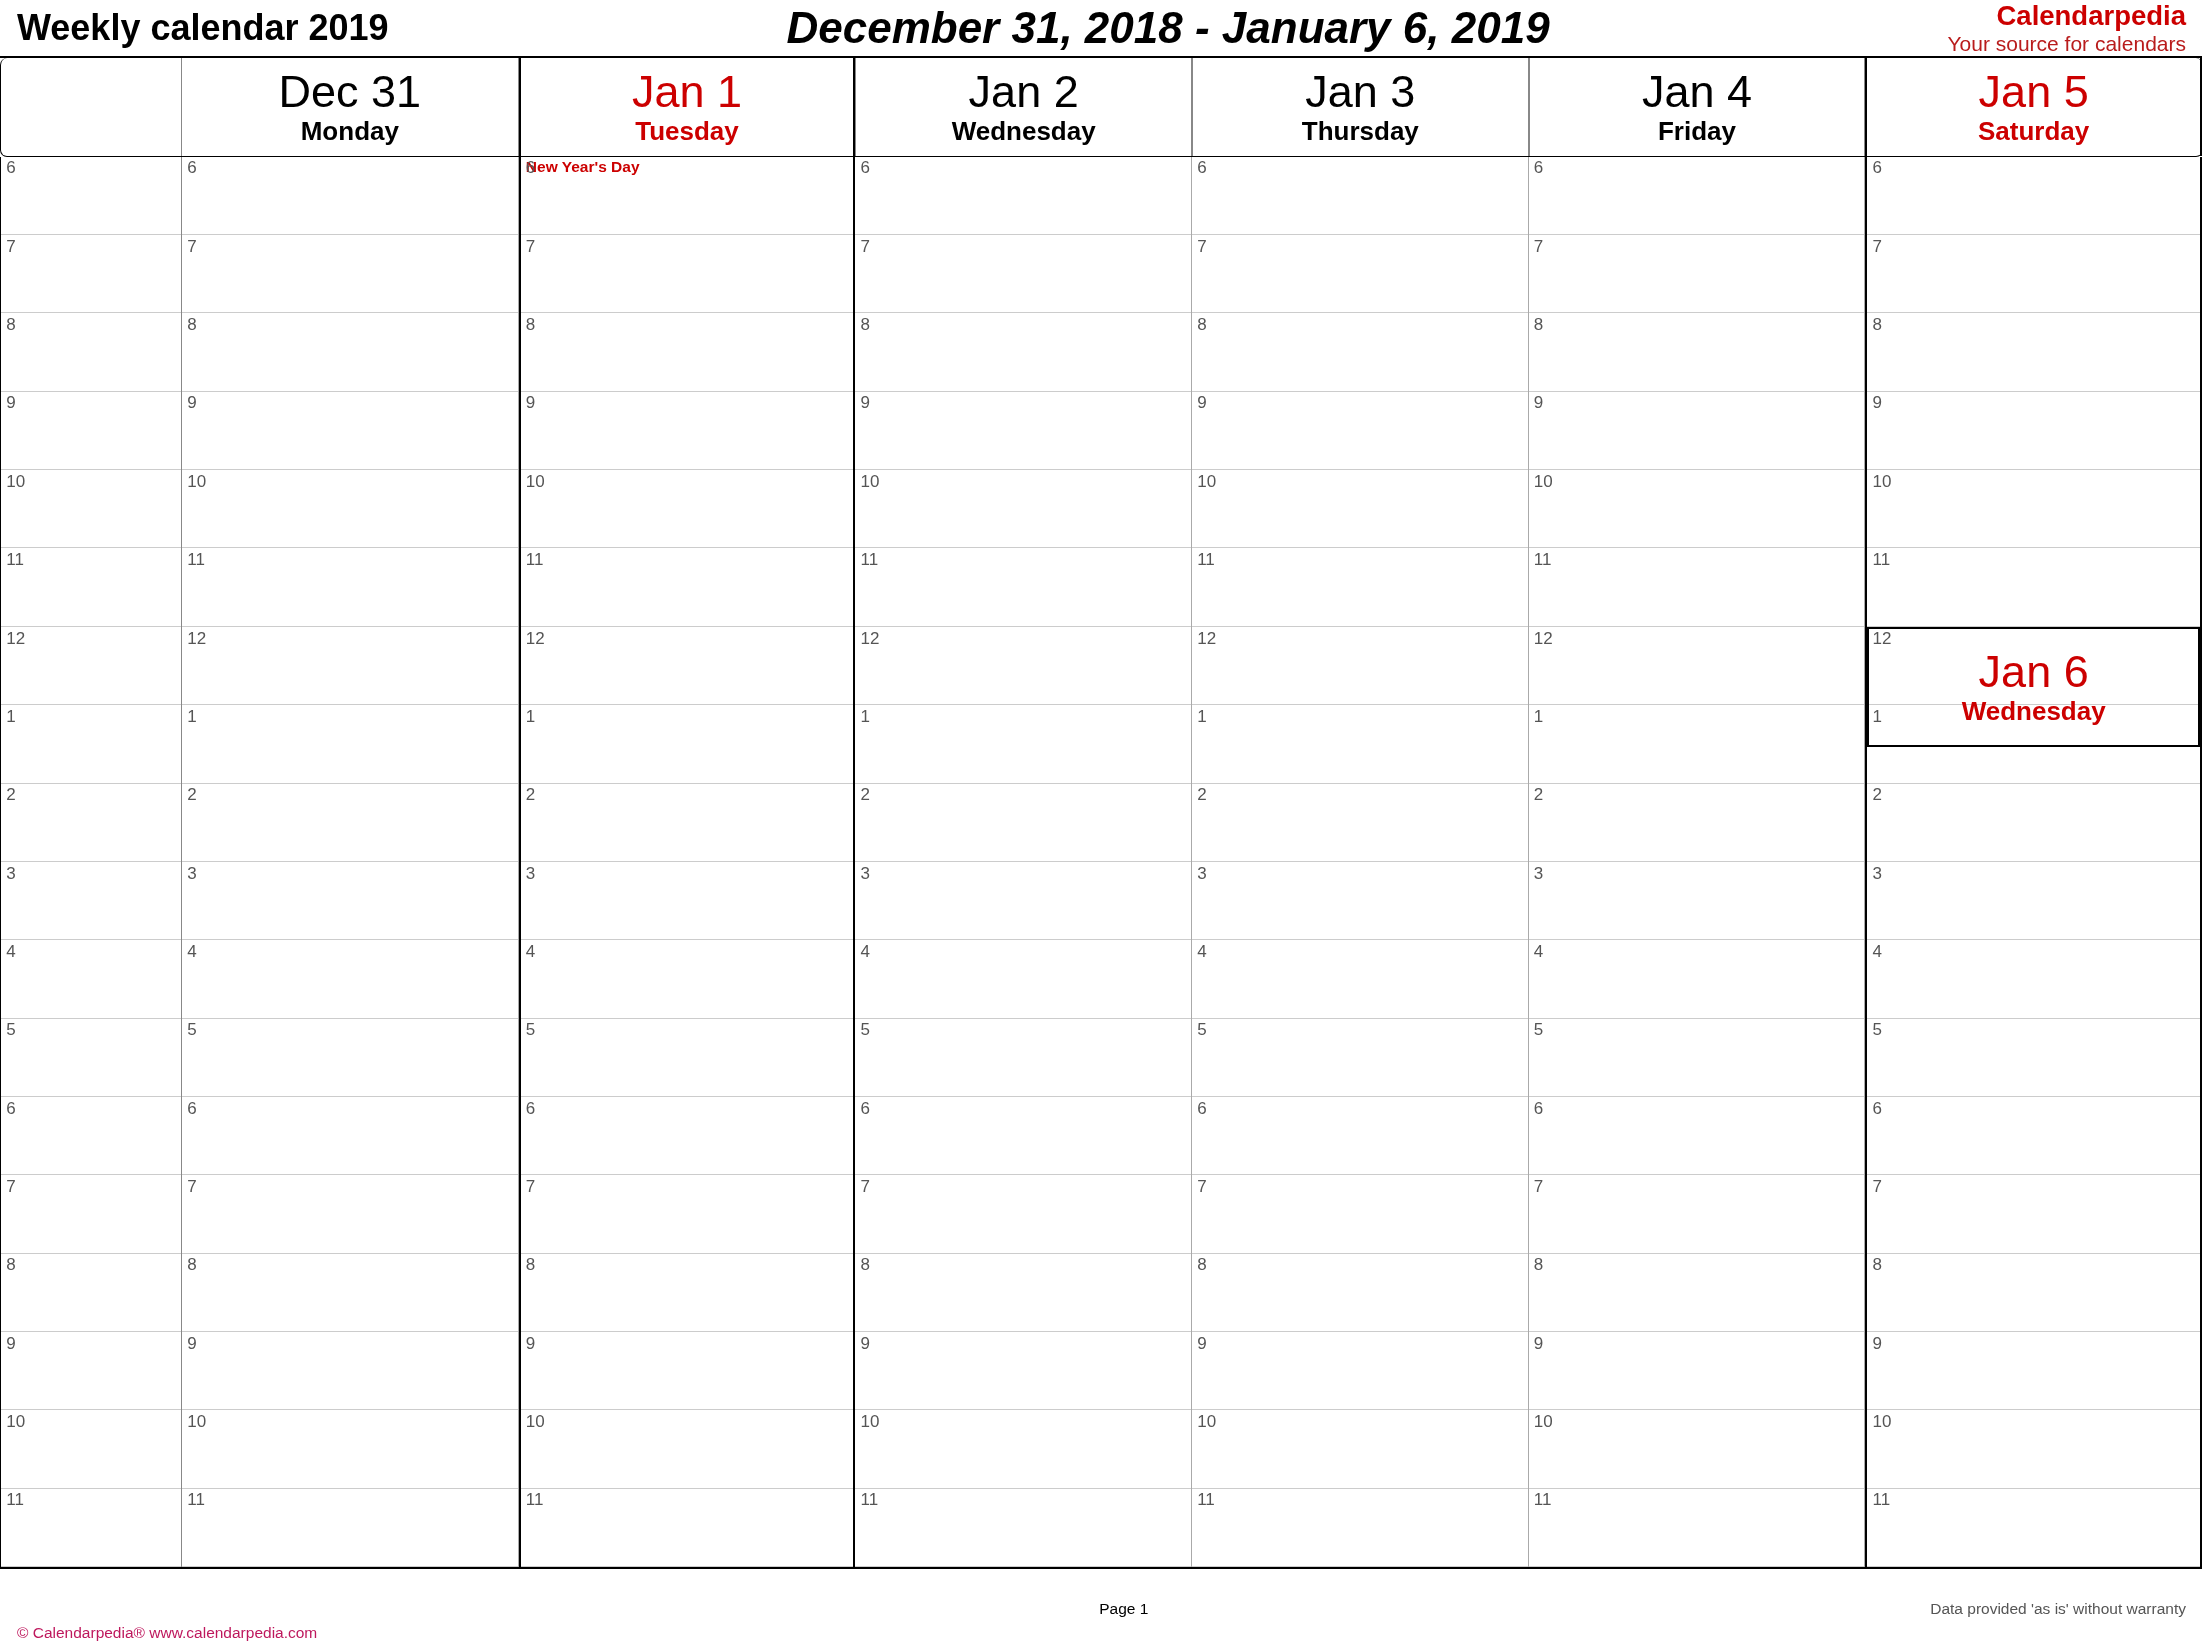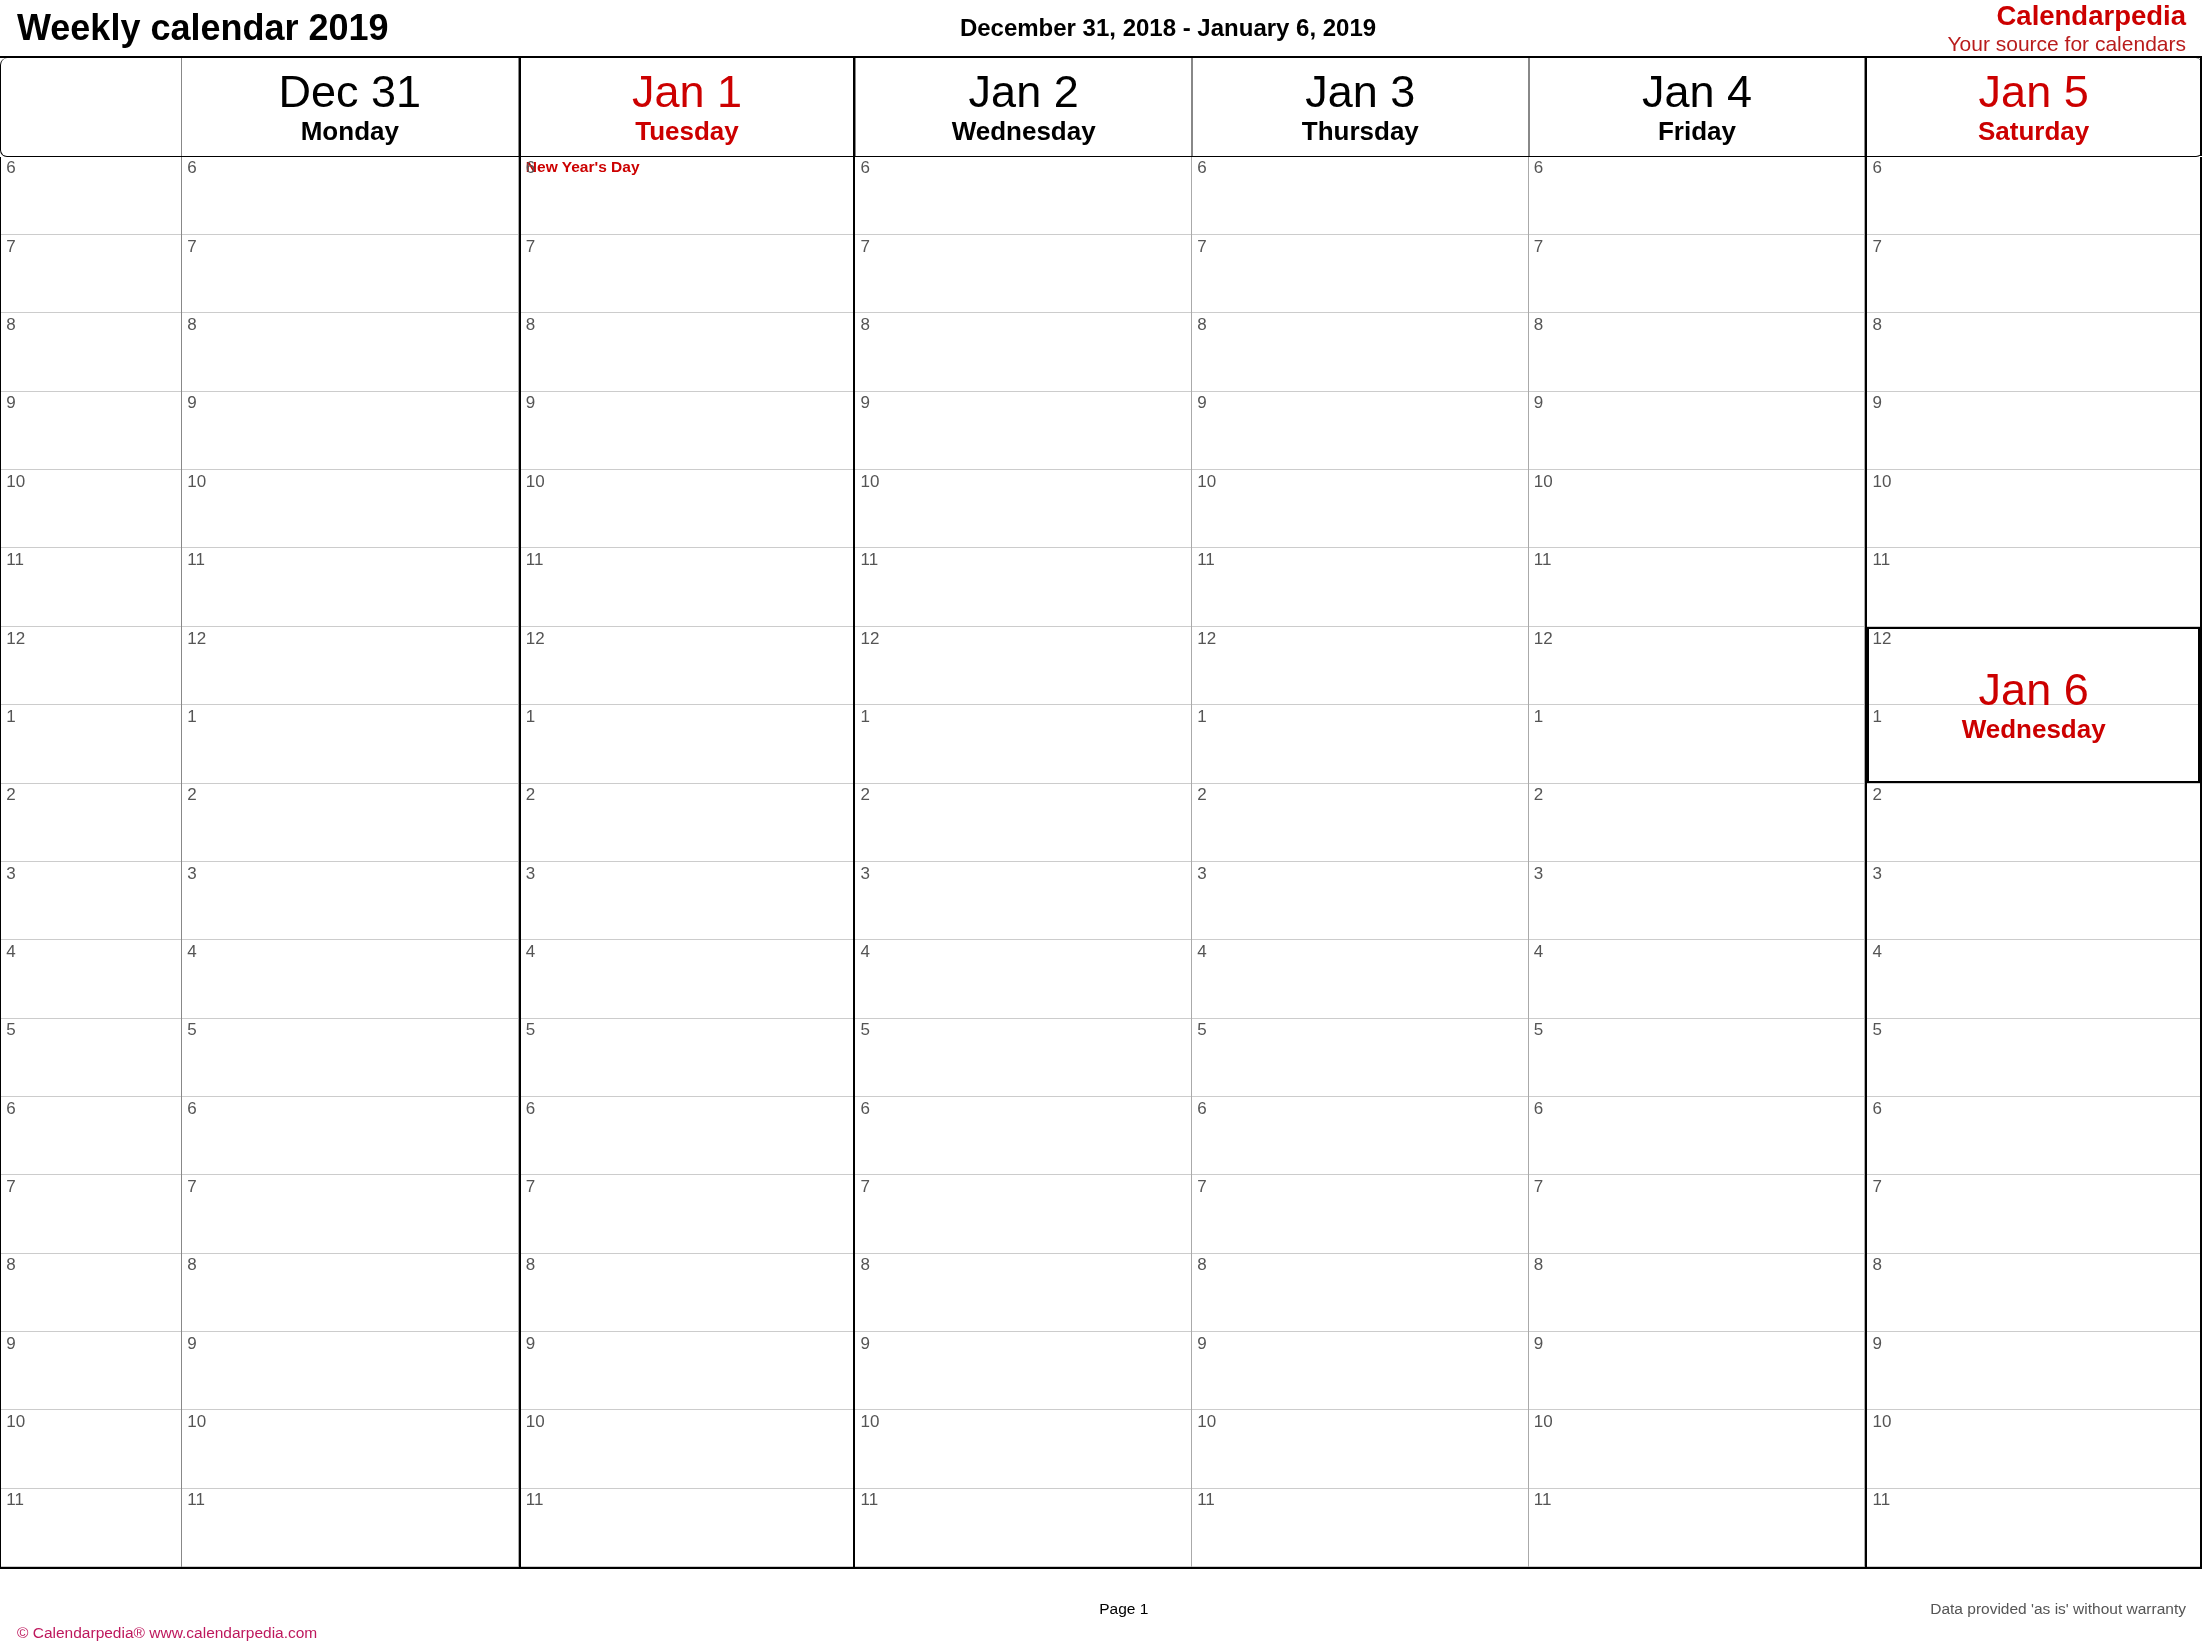--- a/index.html
+++ b/index.html
@@ -20,26 +20,27 @@
       padding: 0 17px;
       border-bottom: 2.6px solid #000;
       background: #fff;
     }
     .header-title {
       font-size: 36px;
       font-weight: bold;
       color: #000;
     }
     .header-date-range {
-      font-size: 24px;
+      font-size: 44px;
       font-weight: bold;
       color: #000;
       text-align: center;
       flex: 1;
       padding: 0 34px;
+      font-style: italic;
     }
     .header-logo {
       text-align: right;
       min-width: 224px;
     }
     .header-logo .logo-text {
       font-size: 27.5px;
       font-weight: bold;
       color: #000;
     }
@@ -146,21 +147,21 @@
 
     
     .jan6-box {
       border: 2.6px solid #000;
       padding: 8.6px 4.3px;
       text-align: center;
       display: flex;
       flex-direction: column;
       justify-content: center;
       align-items: center;
-      height: 156px;
+      height: 120px;
     }
     .jan6-box .day-num {
       font-size: 45px;
       font-weight: normal;
       color: #cc0000;
       line-height: 1.1;
     }
     .jan6-box .day-name {
       font-size: 26px;
       font-weight: bold;

